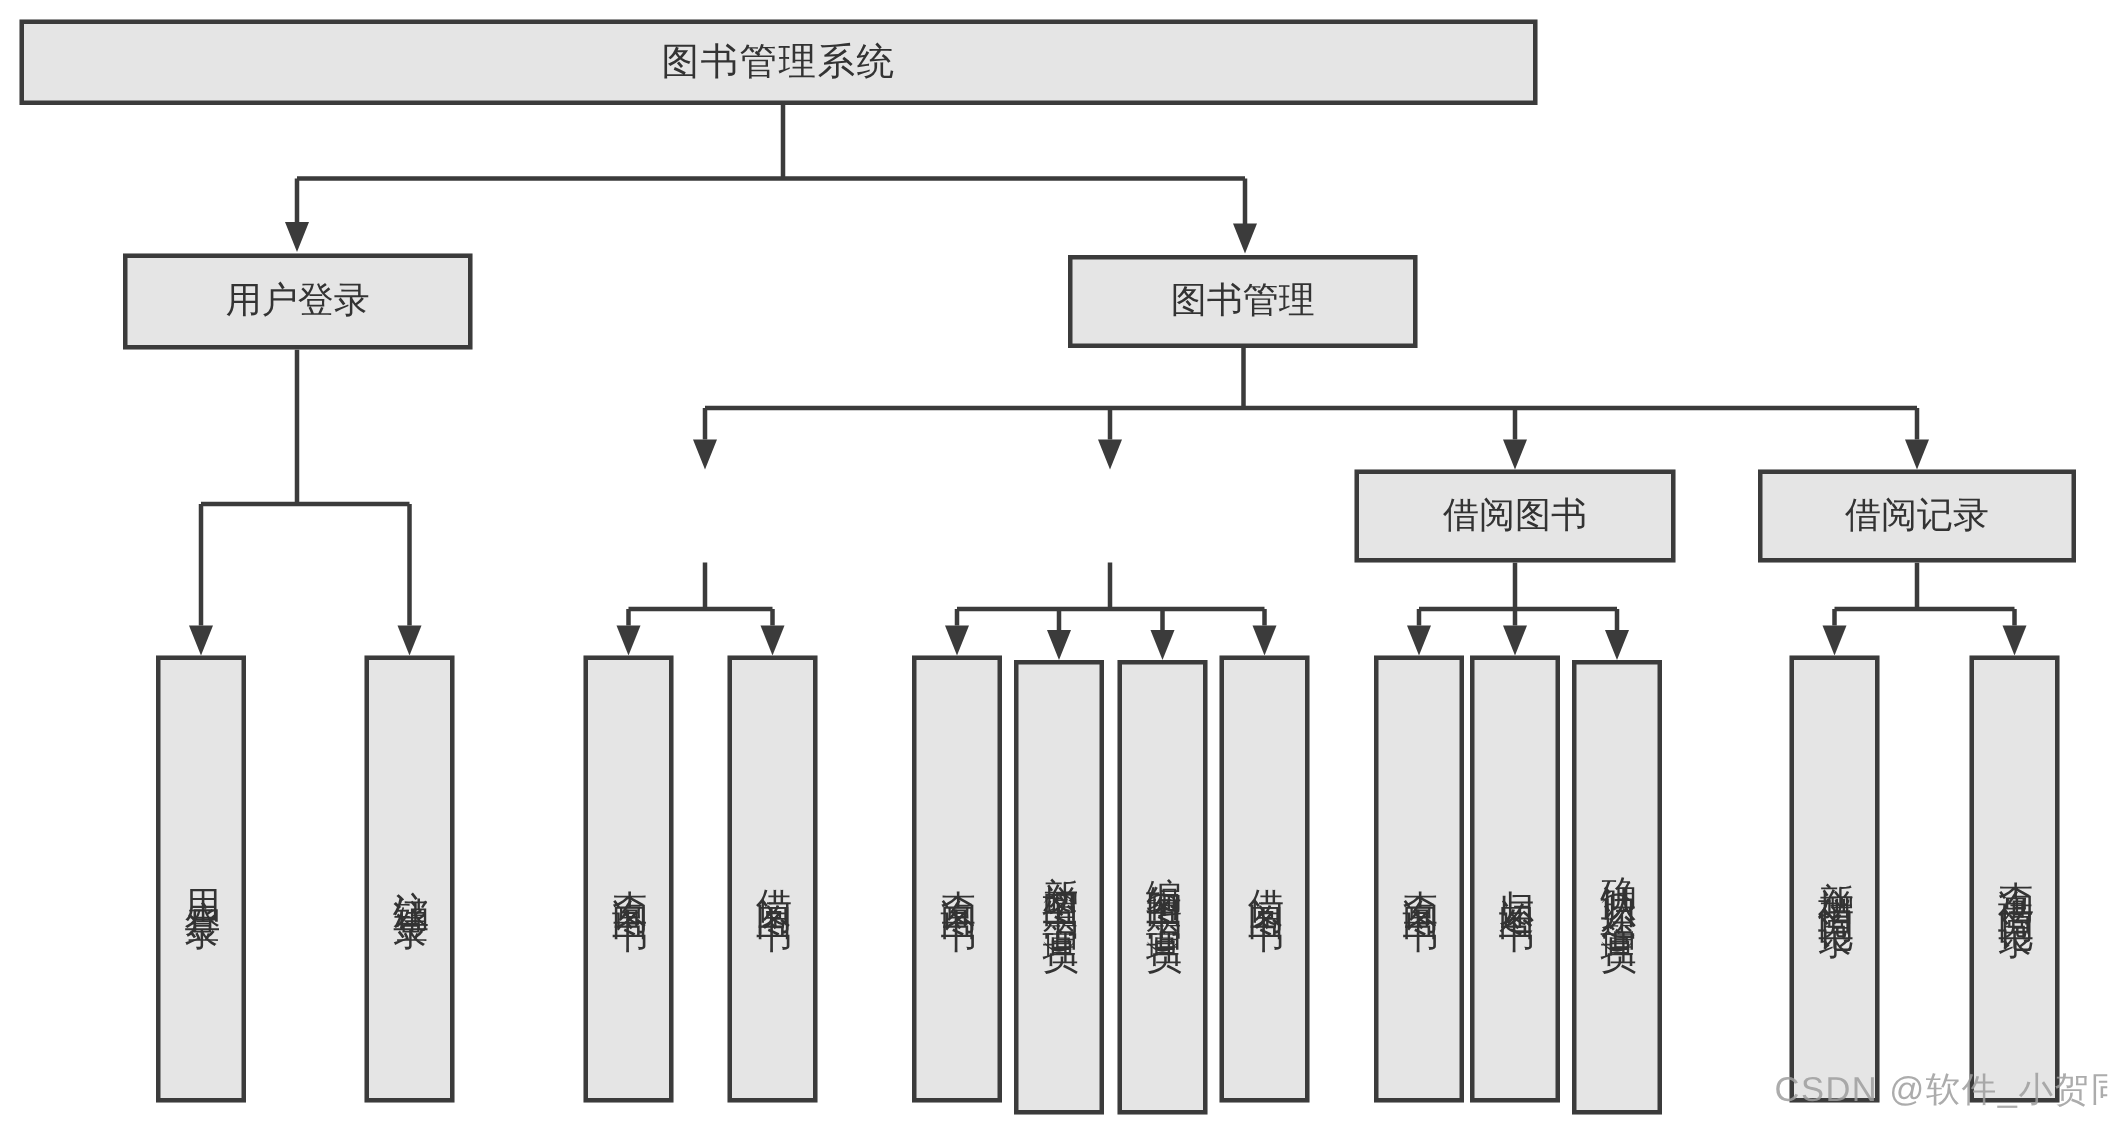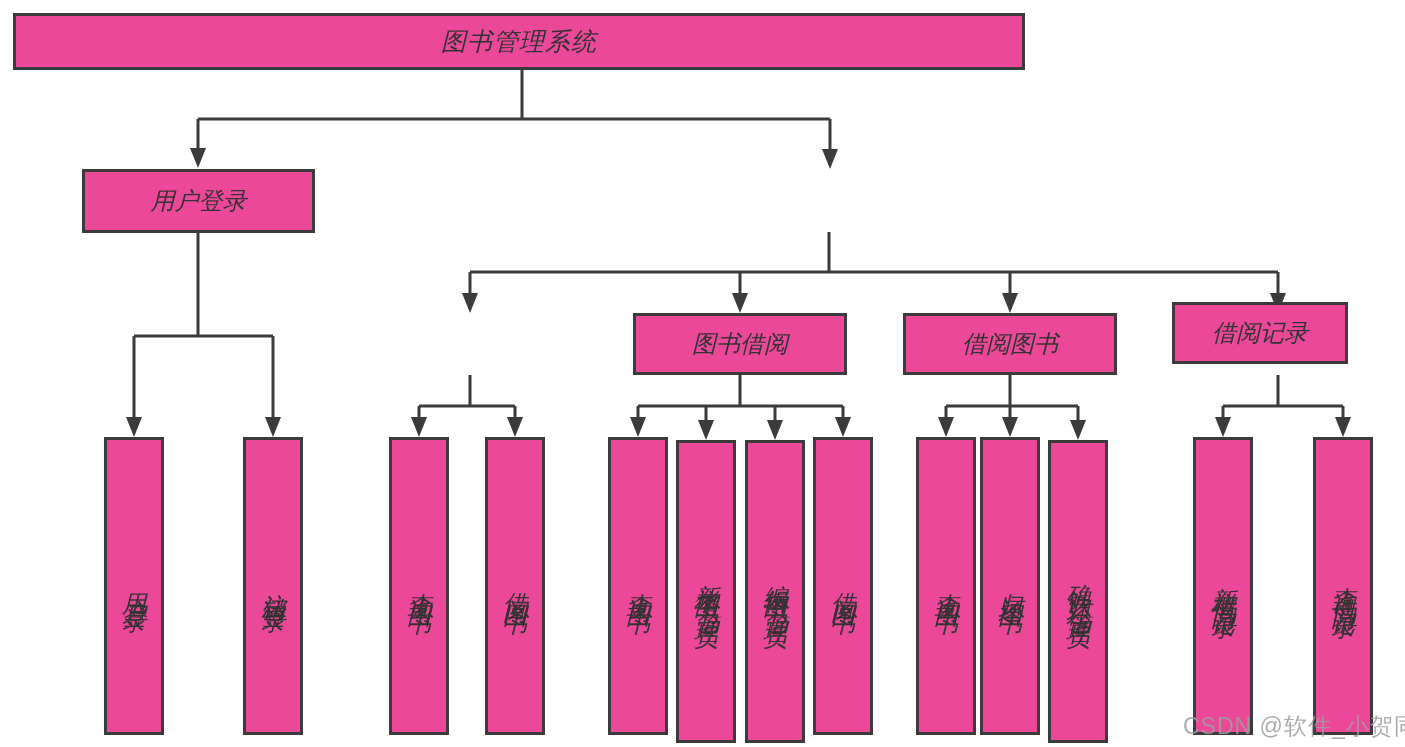--- a/index.html
+++ b/index.html
@@ -9,24 +9,24 @@
     background: var(--background, #ffffff);
     font-family: "Liberation Sans", "DejaVu Sans", sans-serif;
     overflow:hidden;
   }
   svg.wires { position:absolute; left:0; top:0; width:1405px; height:747px; }
   .c-line { stroke: var(--line, #3b3b3b); stroke-width:3; fill:none; }
   .c-arrow { fill: var(--line, #3b3b3b); stroke:none; }
   .node {
     position:absolute; box-sizing:border-box;
     border:3px solid var(--line, #3b3b3b);
-    background:#ec4899;
+    background:#e5e5e5;
     display:flex; align-items:center; justify-content:center;
     color: var(--text, #333333);
-    font-size:24px; line-height:1; white-space:nowrap;font-style:italic;
+    font-size:24px; line-height:1; white-space:nowrap;
   }
   .node.root { font-size:25px; letter-spacing:1px; }
   .node.v {
     writing-mode: vertical-rl;
     letter-spacing:6px;
     white-space:normal;
   }
   .watermark {
     position:absolute; left:1183px; top:711px;
     font-size:23px; letter-spacing:1px;
@@ -66,24 +66,24 @@
       <polygon class="c-arrow" points="1002,417 1018,417 1010,437"></polygon>
       <polygon class="c-arrow" points="1070,420 1086,420 1078,440"></polygon>
       <polygon class="c-arrow" points="1215,417 1231,417 1223,437"></polygon>
       <polygon class="c-arrow" points="1335,417 1351,417 1343,437"></polygon>
     </g>
   </svg>
 
   <div class="node root" style="left:13px;top:13px;width:1012px;height:57px">图书管理系统</div>
 
   <div class="node" style="left:82px;top:169px;width:233px;height:64px">用户登录</div>
+  <div class="node" style="left:712px;top:170px;width:233px;height:62px">图书管理</div>
 
-  <div class="node" style="left:633px;top:313px;width:214px;height:62px">图书借阅</div>
   <div class="node" style="left:903px;top:313px;width:214px;height:62px">借阅图书</div>
-  <div class="node" style="left:1172px;top:302px;width:176px;height:62px">借阅记录</div>
+  <div class="node" style="left:1172px;top:313px;width:212px;height:62px">借阅记录</div>
 
   <div class="node v" style="left:104px;top:437px;width:60px;height:298px">用户登录</div>
   <div class="node v" style="left:243px;top:437px;width:60px;height:298px">注销登录</div>
 
   <div class="node v" style="left:389px;top:437px;width:60px;height:298px">查询图书</div>
   <div class="node v" style="left:485px;top:437px;width:60px;height:298px">借阅图书</div>
 
   <div class="node v" style="left:608px;top:437px;width:60px;height:298px">查询图书</div>
   <div class="node v" style="left:676px;top:440px;width:60px;height:303px">新增图书（管理员）</div>
   <div class="node v" style="left:745px;top:440px;width:60px;height:303px">编辑图书（管理员）</div>

